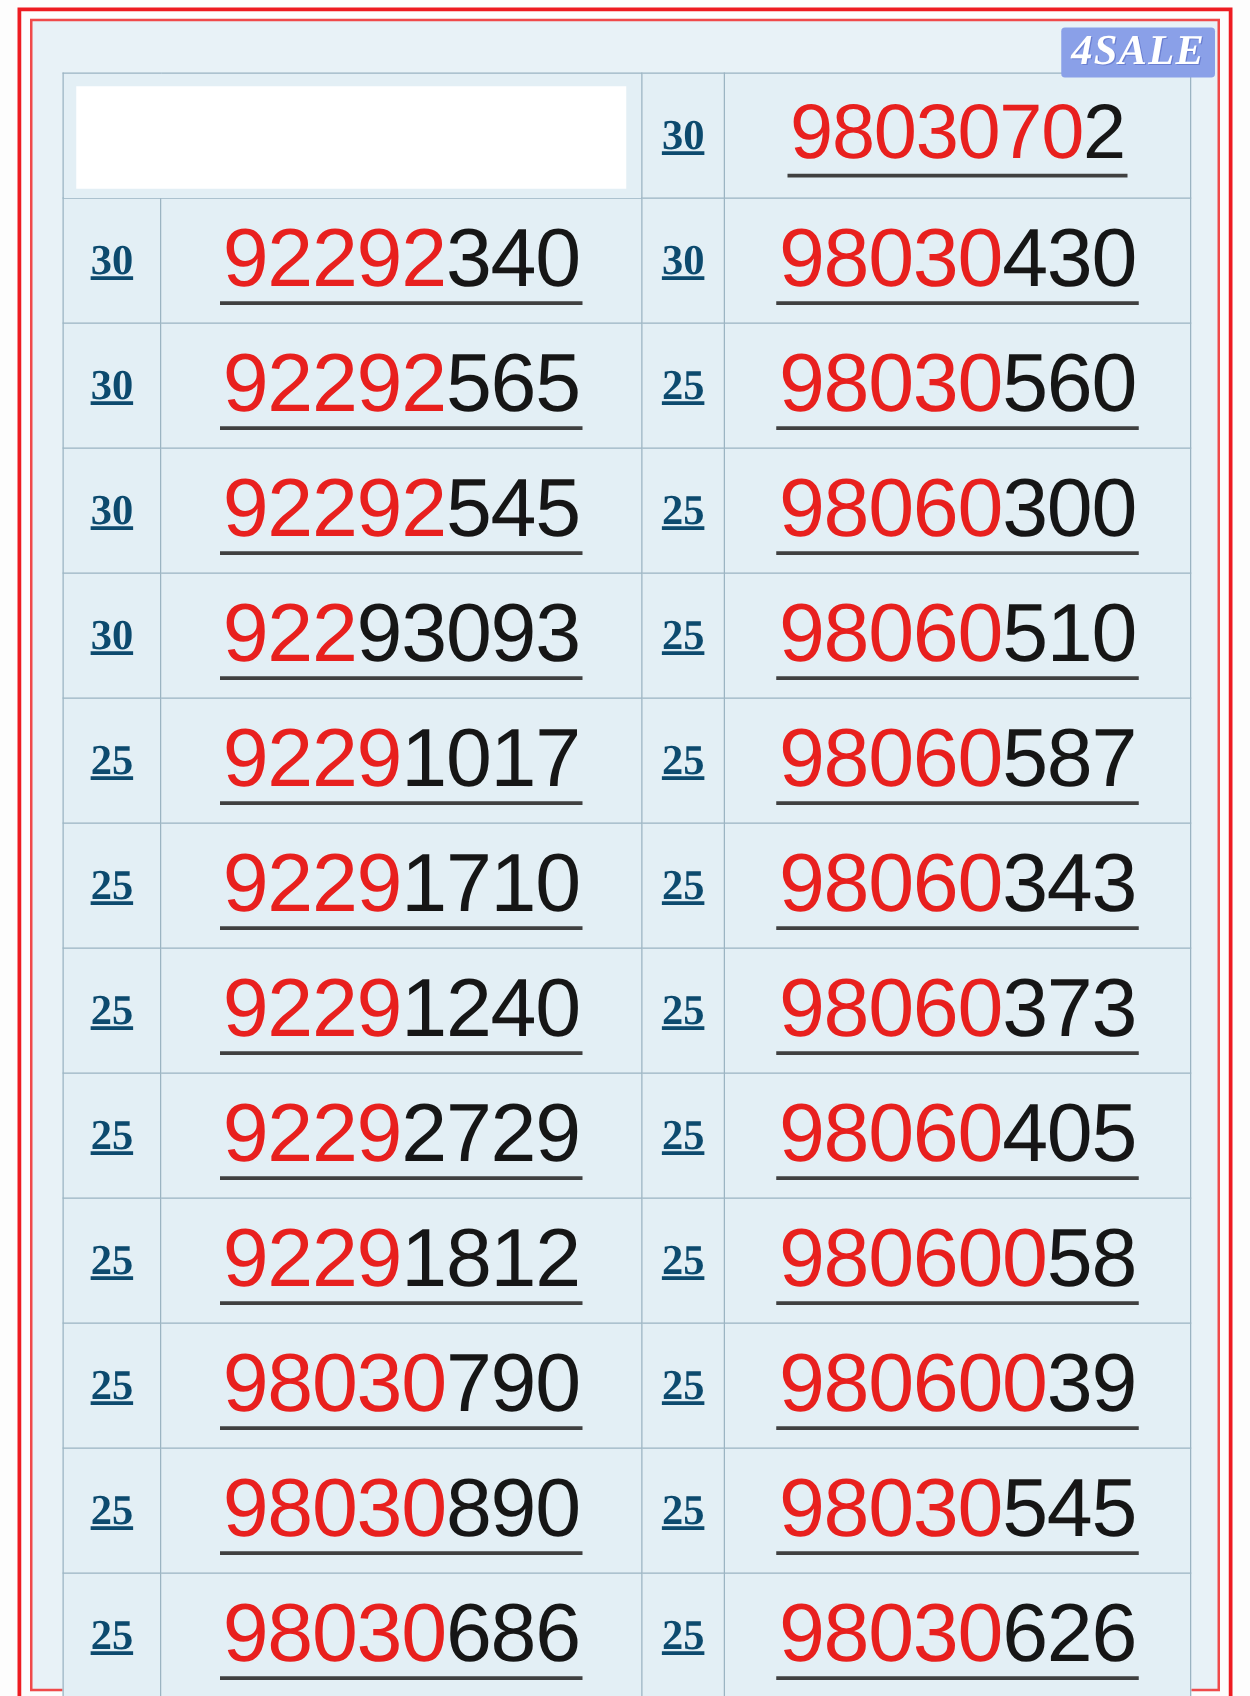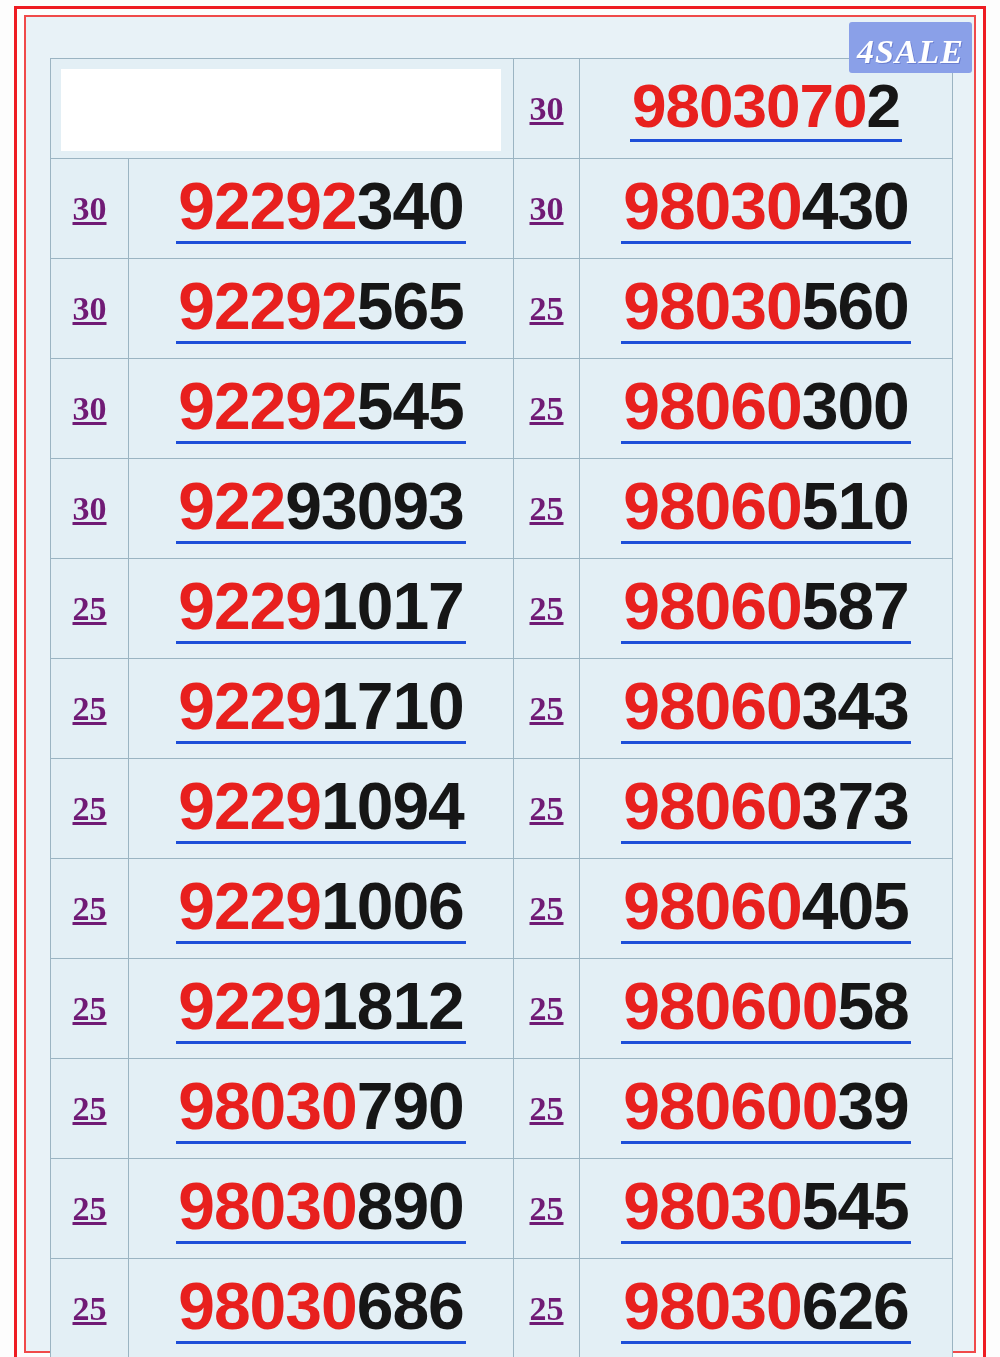--- a/index.html
+++ b/index.html
@@ -45,21 +45,21 @@
     top: 22px;
     right: 28px;
     z-index: 40;
     background: #8aa0e8;
     color: #ffffff;
     font-family: "Liberation Serif", serif;
     font-style: italic;
     font-weight: bold;
     font-size: 34px;
     letter-spacing: 1px;
-    padding: 12px 8px 3px 8px;
+    padding: 1px 8px 3px 8px;
     border-radius: 3px;
     line-height: 1.05;
     text-shadow: 1px 1px 0 #6b7fd1;
   }
   .grid-wrap {
     position: absolute;
     left: 50px;
     top: 58px;
     width: 902px;
     height: 1290px;
@@ -78,42 +78,42 @@
     background: #e3eff5;
     vertical-align: middle;
   }
   
   col.c-price-l { width: 78px; }
   col.c-num-l   { width: 385px; }
   col.c-price-r { width: 66px; }
   col.c-num-r   { width: 373px; }
 
   .price {
-    color: #701a75;
+    color: #0c4a6e;
     font-family: "Liberation Serif", serif;
     font-weight: bold;
     font-size: 34px;
     text-align: center;
     text-decoration: underline;
     line-height: 1;
     padding-bottom: 6px;
   }
   .numcell {
     text-align: center;
     white-space: nowrap;
     padding-bottom: 8px;
   }
   .num {
     display: inline-block;
     font-family: "Liberation Sans", sans-serif;
-    font-weight: bold;
+    font-weight: normal;
     font-size: 66px;
     letter-spacing: -1px;
     line-height: 1;
-    border-bottom: 3px solid #1d4ed8;
+    border-bottom: 3px solid #404040;
     padding: 0 2px 2px 2px;
   }
   .num .pre {
     color: #e8201e;
   }
   .num .post {
     color: #161616;
   }
   .num.small {
     font-size: 62px;
@@ -253,36 +253,36 @@
             <span class="num">
               <span class="pre">98060</span><span class="post">343</span>
             </span>
           </td>
         </tr>
 
         <tr>
           <td class="price">25</td>
           <td class="numcell">
             <span class="num">
-              <span class="pre">9229</span><span class="post">1094</span>
+              <span class="pre">9229</span><span class="post">1240</span>
             </span>
           </td>
           <td class="price">25</td>
           <td class="numcell">
             <span class="num">
               <span class="pre">98060</span><span class="post">373</span>
             </span>
           </td>
         </tr>
 
         <tr>
           <td class="price">25</td>
           <td class="numcell">
             <span class="num">
-              <span class="pre">9229</span><span class="post">1006</span>
+              <span class="pre">9229</span><span class="post">2729</span>
             </span>
           </td>
           <td class="price">25</td>
           <td class="numcell">
             <span class="num">
               <span class="pre">98060</span><span class="post">405</span>
             </span>
           </td>
         </tr>
 

